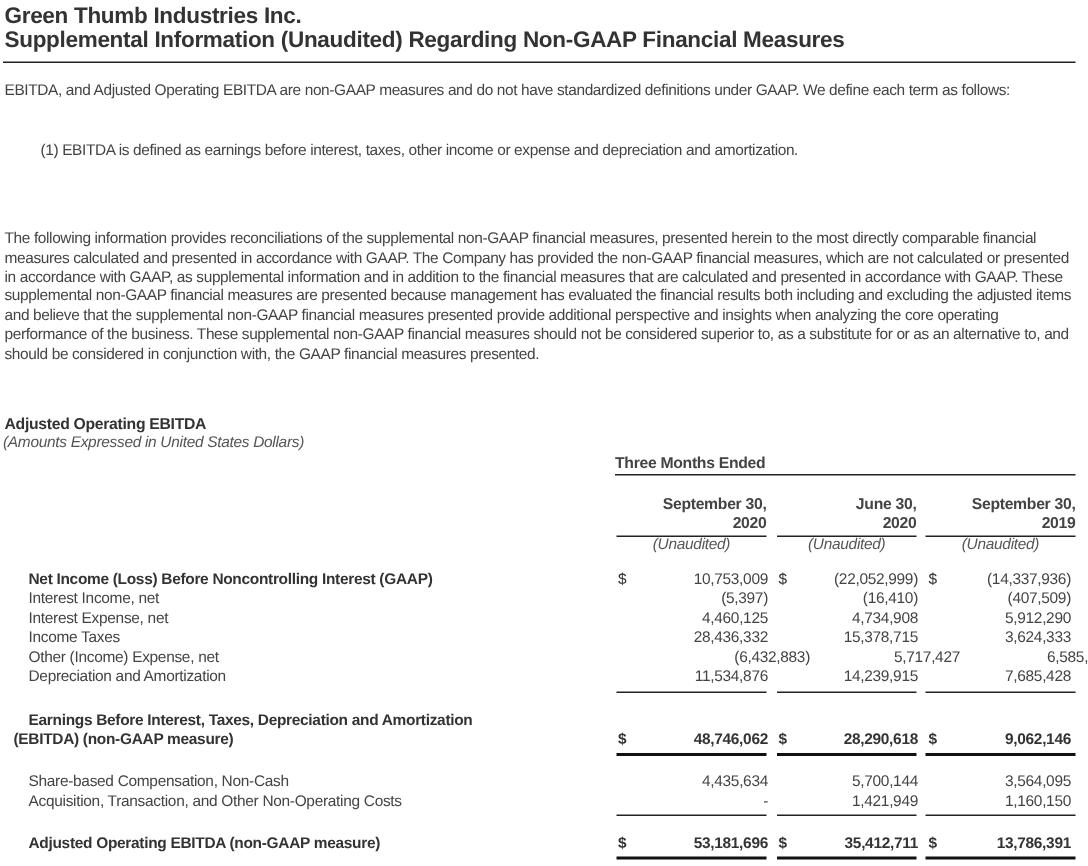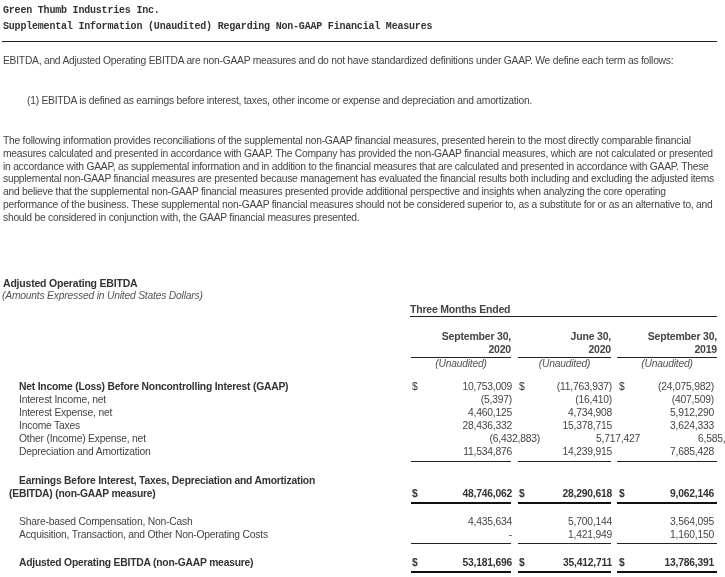--- a/index.html
+++ b/index.html
@@ -1,26 +1,26 @@
 <!DOCTYPE html>
 <html><head>
 <meta charset="utf-8">
 <style>
   html, body { margin: 0; padding: 0; background: #ffffff; }
   body {
     width: 725px; height: 577px; overflow: hidden; position: relative;
     font-family: "Liberation Sans", "DejaVu Sans", sans-serif;
     color: #3b3b3b;
   }
-  .hdr { position: absolute; left: 3px; top: 3px; font-size: 10px; line-height: 16px; font-weight: bold; color: #333; letter-spacing: -0.2px; font-family: Liberation Mono, monospace; }
+  .hdr { position: absolute; left: 3px; top: 3px; font-size: 15px; line-height: 16px; font-weight: bold; color: #333; letter-spacing: -0.2px; }
   .hr-top { position: absolute; left: 2px; top: 41px; width: 715px; height: 0; border-top: 1.5px solid #222; }
   .para { position: absolute; left: 3px; font-size: 10.3px; line-height: 12.8px; color: #444; letter-spacing: -0.25px; margin: 0; width: 716px; }
   .p1 { top: 55px; }
   .p2 { top: 95px; margin-left: 24px; }
-  .p3 { top: 135px; }
+  .p3 { top: 154px; }
   .sec-title { position: absolute; left: 3px; top: 277px; font-size: 10.5px; font-weight: bold; color: #333; letter-spacing: -0.2px; }
   .sec-sub { position: absolute; left: 2px; top: 290px; font-size: 10.3px; font-style: italic; color: #555; letter-spacing: -0.2px; }
 
   .tme { position: absolute; left: 410px; width: 307px; top: 303px; font-size: 10.5px; font-weight: bold; color: #444; letter-spacing: -0.2px; }
   .tme-line { position: absolute; left: 410px; width: 307px; top: 316px; border-top: 1.2px solid #222; }
 
   .colhead { position: absolute; top: 330px; text-align: right; font-size: 10.5px; font-weight: bold; color: #444; line-height: 13px; letter-spacing: -0.2px; }
   .colhead-line { position: absolute; top: 357px; border-top: 1px solid #222; }
   .unaud { position: absolute; top: 358px; text-align: center; font-size: 10.3px; font-style: italic; color: #555; letter-spacing: -0.2px; }
 
@@ -80,23 +80,23 @@
 <div class="colhead-line c3"></div>
 <div class="unaud c1">(Unaudited)</div>
 <div class="unaud c2">(Unaudited)</div>
 <div class="unaud c3">(Unaudited)</div>
 
 <div class="row bold" style="top:381px;">
   <span class="lbl" style="font-weight:bold;color:#333;">Net Income (Loss) Before Noncontrolling Interest (GAAP)</span>
   <span class="cur k1" style="font-weight:normal;">$</span>
   <span class="val v1" style="font-weight:normal;color:#444;">10,753,009</span>
   <span class="cur k2" style="font-weight:normal;">$</span>
-  <span class="val v2" style="font-weight:normal;color:#444;">(11,763,937)</span>
+  <span class="val v2" style="font-weight:normal;color:#444;">(22,052,999)</span>
   <span class="cur k3" style="font-weight:normal;">$</span>
-  <span class="val v3" style="font-weight:normal;color:#444;">(24,075,982)</span>
+  <span class="val v3" style="font-weight:normal;color:#444;">(14,337,936)</span>
 </div>
 <div class="row" style="top:394px;">
   <span class="lbl">Interest Income, net</span>
   <span class="val v1">(5,397)</span>
   <span class="val v2">(16,410)</span>
   <span class="val v3">(407,509)</span>
 </div>
 <div class="row" style="top:407px;">
   <span class="lbl">Interest Expense, net</span>
   <span class="val v1">4,460,125</span>

